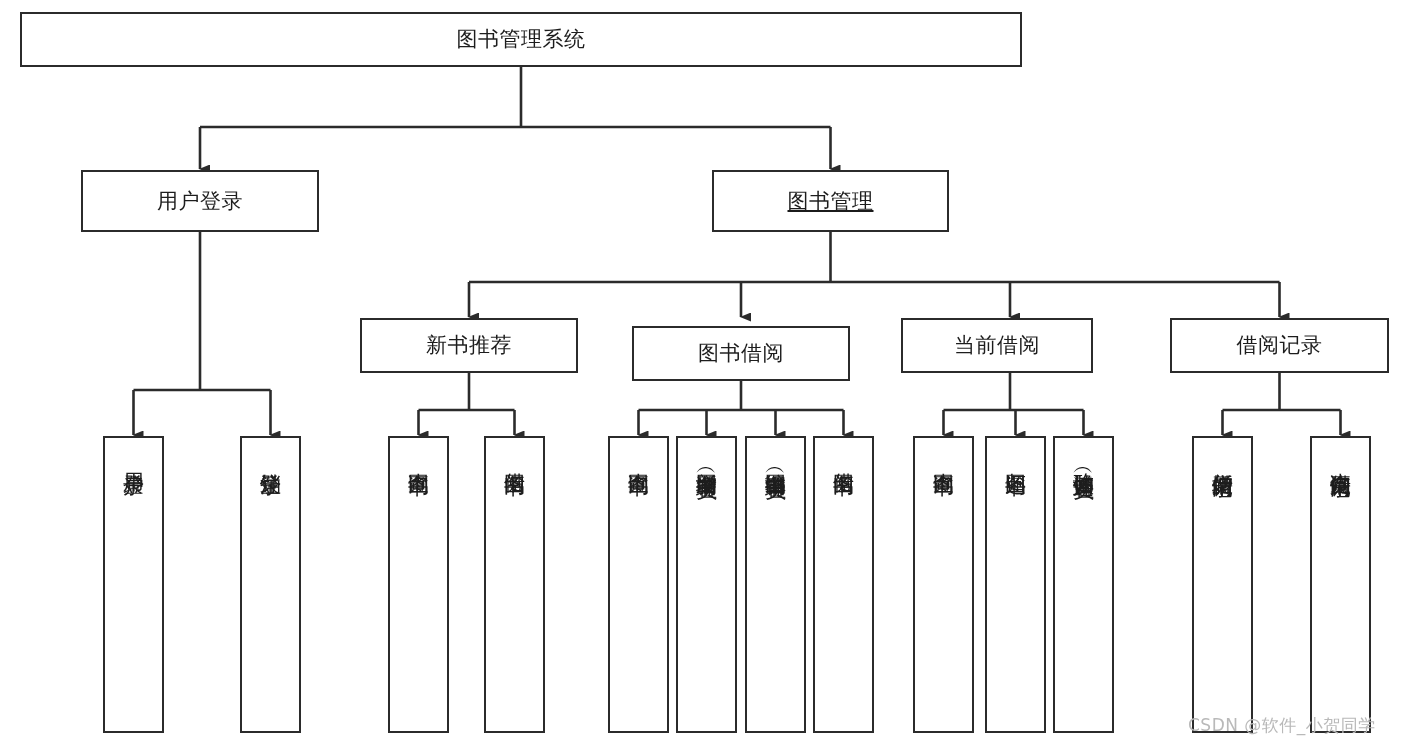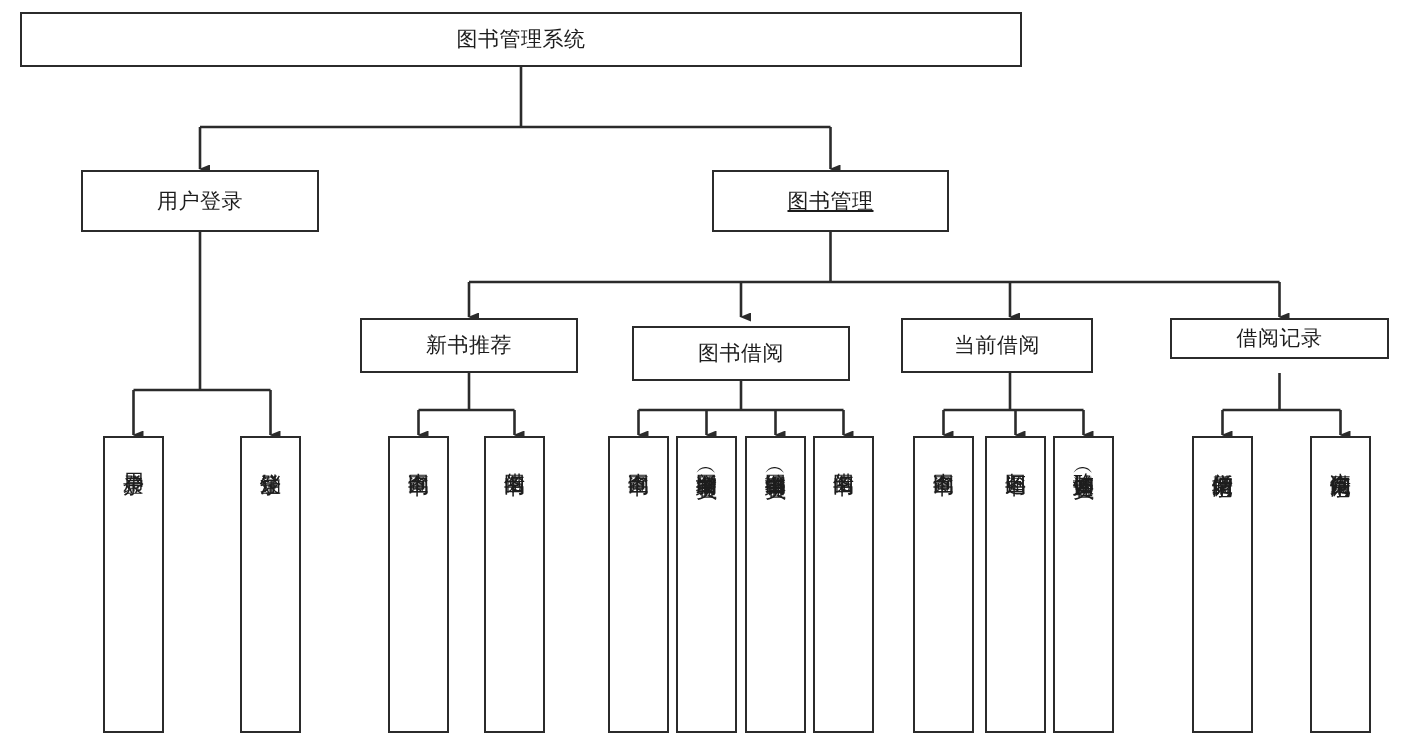--- a/index.html
+++ b/index.html
@@ -131,21 +131,21 @@
       </div>
       <div class="node" style="left: 360px; top: 318px; width: 218px; height: 55px;">
         <span class="node-label">新书推荐</span>
       </div>
       <div class="node" style="left: 632px; top: 318px; width: 218px; height: 55px; margin-top: 8px;">
         <span class="node-label">图书借阅</span>
       </div>
       <div class="node" style="left: 901px; top: 318px; width: 192px; height: 55px;">
         <span class="node-label">当前借阅</span>
       </div>
-      <div class="node" style="left: 1170px; top: 318px; width: 219px; height: 41px;">
+      <div class="node" style="left: 1170px; top: 318px; width: 219px; height: 55px;">
         <span class="node-label">借阅记录</span>
       </div>
       <div class="node leaf" style="left: 103px; top: 436px; width: 61px; height: 297px;">
         <span class="node-label">用户登录</span>
       </div>
       <div class="node leaf" style="left: 240px; top: 436px; width: 61px; height: 297px;">
         <span class="node-label">注销登录</span>
       </div>
       <div class="node leaf" style="left: 388px; top: 436px; width: 61px; height: 297px;">
         <span class="node-label">查询图书</span>
@@ -175,13 +175,14 @@
         <span class="node-label">确认归还（管理员）</span>
       </div>
       <div class="node leaf" style="left: 1192px; top: 436px; width: 61px; height: 297px;">
         <span class="node-label">新增借阅记录</span>
       </div>
       <div class="node leaf" style="left: 1310px; top: 436px; width: 61px; height: 297px;">
         <span class="node-label">查询借阅记录</span>
       </div>
     </div>
 
+  <div class="watermark">CSDN @软件_小贺同学</div>
 </div>
 
 </body></html>

